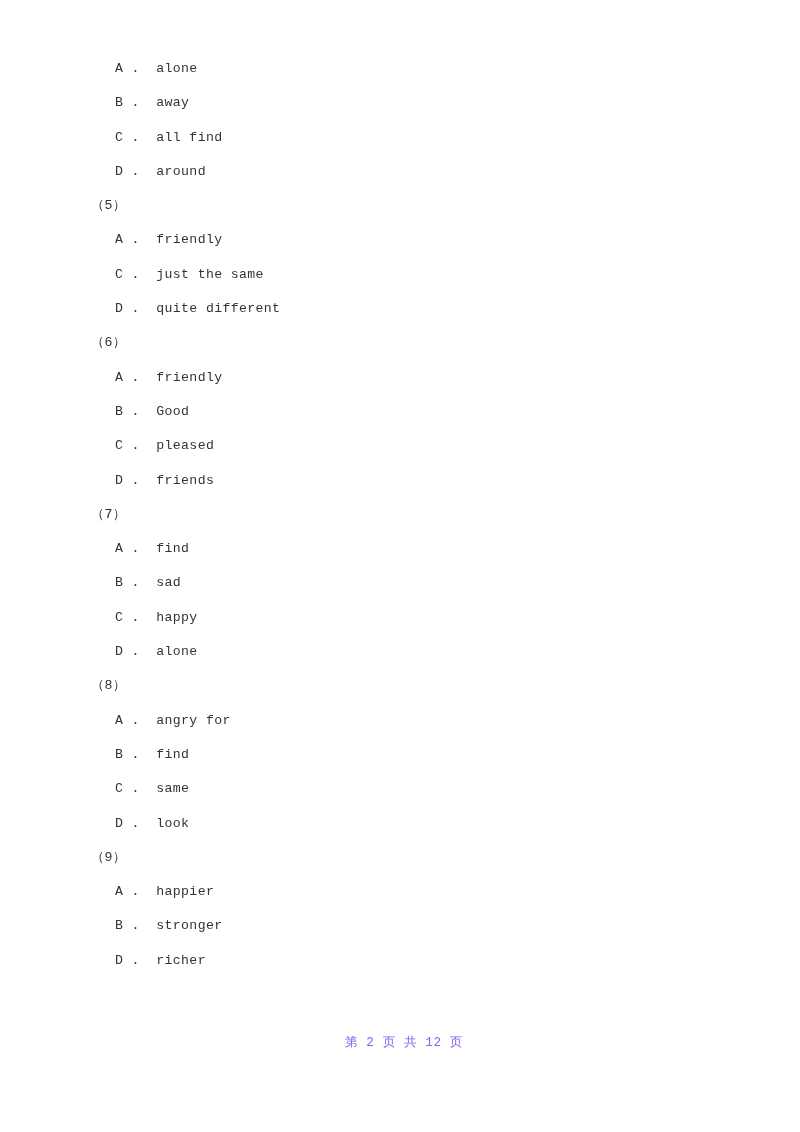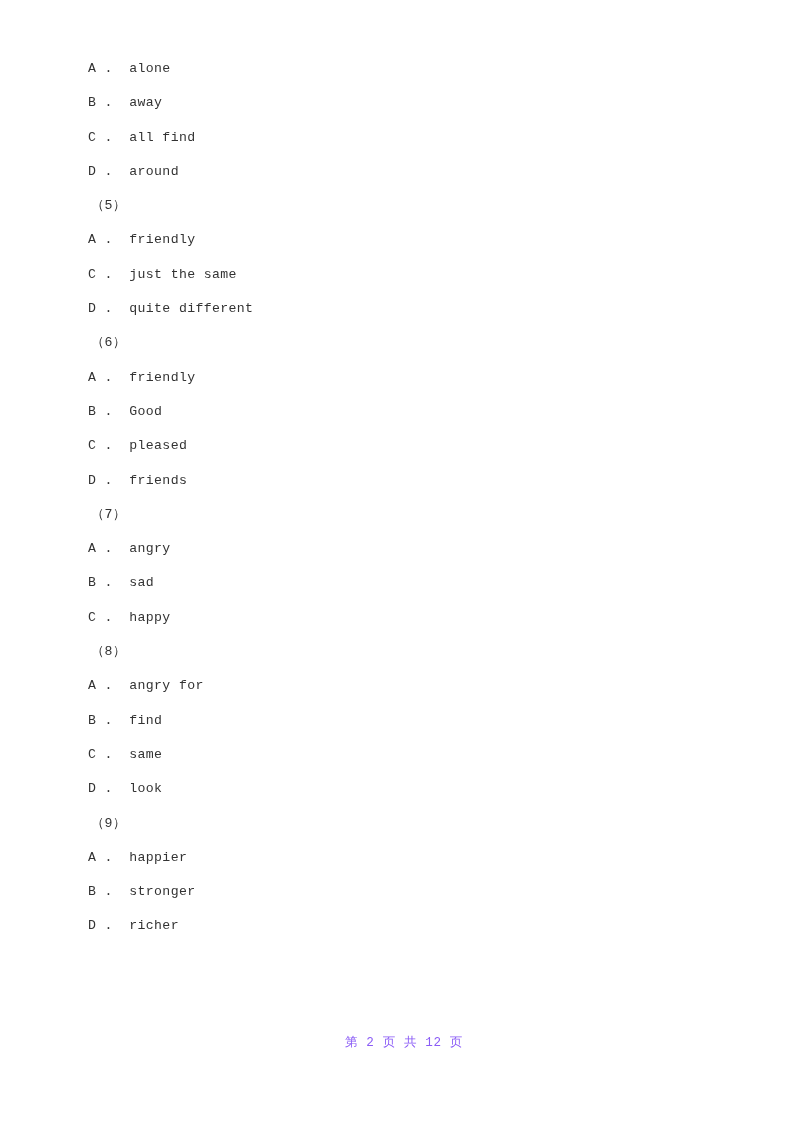--- a/index.html
+++ b/index.html
@@ -31,20 +31,21 @@
   }
   .line {
     height: 34.3px;
     line-height: 34.3px;
     font-size: 13.2px;
     letter-spacing: 0.35px;
     white-space: pre;
   }
   .option {
     padding-left: 0px;
+    margin-left: 27px;
   }
   .qnum {
     padding-left: 3px;
   }
   .footer {
     position: absolute;
     left: 4px;
     top: 1033px;
     width: 800px;
     text-align: center;
@@ -67,23 +68,24 @@
       <div class="line qnum">（5）</div>
       <div class="line option">A .  friendly</div>
       <div class="line option">C .  just the same</div>
       <div class="line option">D .  quite different</div>
       <div class="line qnum">（6）</div>
       <div class="line option">A .  friendly</div>
       <div class="line option">B .  Good</div>
       <div class="line option">C .  pleased</div>
       <div class="line option">D .  friends</div>
       <div class="line qnum">（7）</div>
-      <div class="line option">A .  angry</div>
+      <div class="line option">A .  find</div>
       <div class="line option">B .  sad</div>
       <div class="line option">C .  happy</div>
+      <div class="line option">D .  alone</div>
       <div class="line qnum">（8）</div>
       <div class="line option">A .  angry for</div>
       <div class="line option">B .  find</div>
       <div class="line option">C .  same</div>
       <div class="line option">D .  look</div>
       <div class="line qnum">（9）</div>
       <div class="line option">A .  happier</div>
       <div class="line option">B .  stronger</div>
       <div class="line option">D .  richer</div>
     </div>

